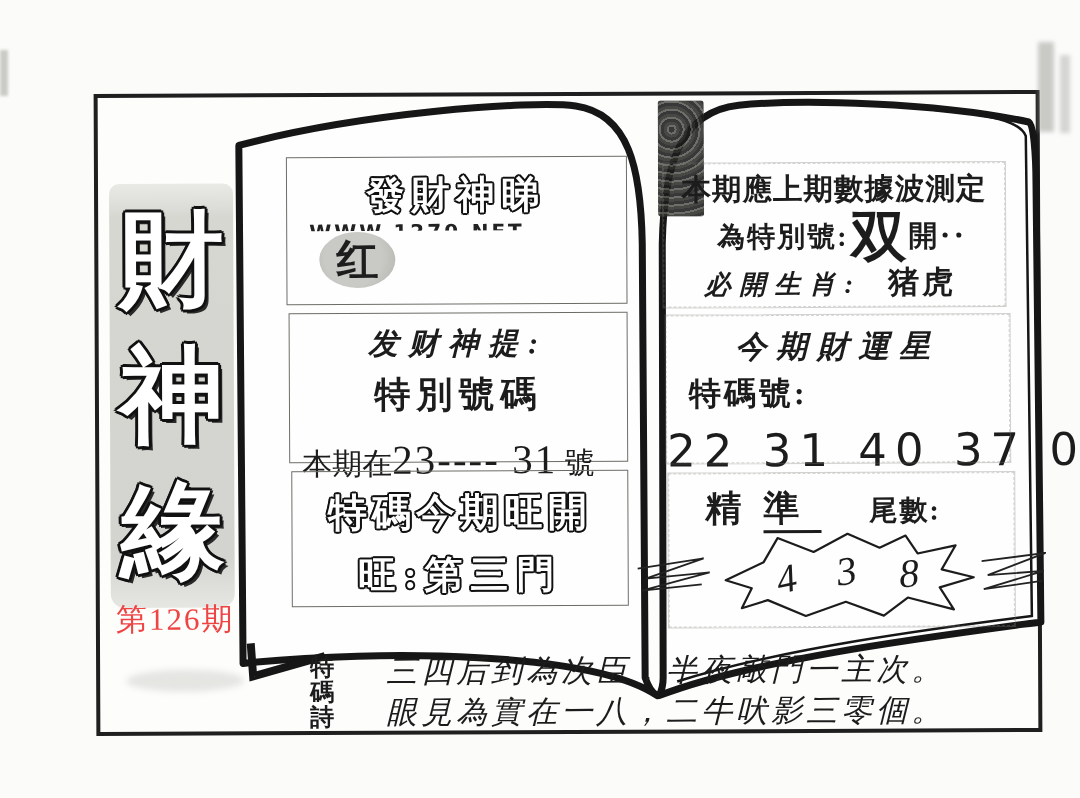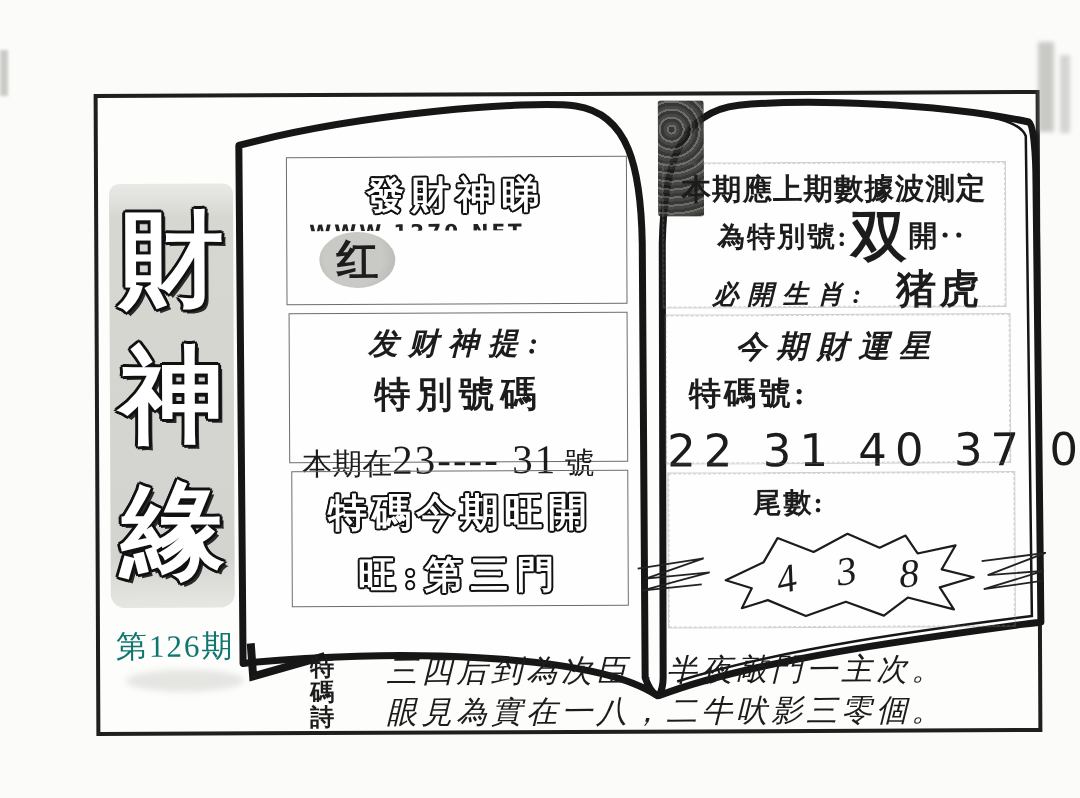--- a/index.html
+++ b/index.html
@@ -23,21 +23,21 @@
   }
   .banner .ch{
     font-size:104px;line-height:136px;font-weight:bold;
     color:#fff;
     text-shadow:3px 0 #111,-3px 0 #111,0 3px #111,0 -3px #111,
                 2px 2px #111,-2px -2px #111,2px -2px #111,-2px 2px #111,
                 4px 4px 0 #2a2a2a;
   }
   .issue{
     position:absolute;left:16px;top:501px;font-size:31px;letter-spacing:2px;
-    font-family:"Liberation Serif", serif;color:#0f766e;margin-top:27px;
+    font-family:"Liberation Serif", serif;color:#ef4444;
   }
   .smudge{
     position:absolute;left:26px;top:572px;width:118px;height:22px;
     background:#b9b9b4;opacity:.35;border-radius:50%;filter:blur(3px);
   }
   
   svg.book{position:absolute;left:133px;top:0;width:812px;height:608px;}
   
   .notice{
     position:absolute;left:436px;top:5px;width:132px;
@@ -83,22 +83,22 @@
   .boxB .l3 .num{font-family:Liberation Serif, serif;font-size:41px;letter-spacing:2px;text-align:center;}
   .boxC{text-align:center;}
   .boxC .l1{margin-top:14px;font-size:39px;letter-spacing:5px;}
   .boxC .l2{margin-top:10px;font-size:38px;letter-spacing:8px;}
   .boxD .l1{margin-top:6px;text-align:center;font-size:29.5px;font-weight:bold;letter-spacing:1px;white-space:nowrap;}
   .boxD .l2{margin-top:2px;margin-left:26px;display:flex;align-items:center;}
   .boxD .l2 .lab{font-size:28px;font-weight:bold;letter-spacing:2px;margin-left:27px;}
   .boxD .l2 .big{font-size:56px;font-weight:bold;line-height:50px;margin:0 2px;}
   .boxD .l2 .suf{font-size:29px;font-weight:bold;}
   .boxD .l3{margin-top:0;margin-left:40px;display:flex;align-items:baseline;font-style:italic;}
-  .boxD .l3 .lab{font-size:26px;font-weight:bold;letter-spacing:9px;margin-left:8px;}
-  .boxD .l3 .val{font-size:40px;font-weight:bold;letter-spacing:3px;margin-left:26px;font-style:normal;}
+  .boxD .l3 .lab{font-size:26px;font-weight:bold;letter-spacing:9px;}
+  .boxD .l3 .val{font-size:31px;font-weight:bold;letter-spacing:3px;margin-left:26px;font-style:normal;}
   .boxE .l1{margin-top:10px;text-align:center;font-size:31px;font-weight:bold;letter-spacing:10px;font-style:italic;}
   .boxE .l2{margin-top:4px;margin-left:22px;font-size:32px;font-weight:bold;letter-spacing:3px;}
   .boxE .nums{margin-top:8px;text-align:center;font-family:"DejaVu Sans", sans-serif;font-size:45px;letter-spacing:8px;white-space:nowrap;}
   .boxF .head{display:flex;align-items:baseline;margin-top:10px;margin-left:36px;}
   .boxF .jing{font-size:36px;font-weight:bold;letter-spacing:22px;}
   .boxF .jing .u{border-bottom:3px solid #1c1c1c;padding-bottom:2px;}
   .boxF .wei{font-size:28px;font-weight:bold;margin-left:48px;letter-spacing:2px;}
   svg.star{position:absolute;left:-32px;top:52px;width:408px;height:104px;overflow:visible;}
   svg.star text{
     font-family:"Liberation Serif", serif;font-style:italic;font-size:40px;fill:#1c1c1c;
@@ -174,20 +174,21 @@
   </div>
 
   <div class="box boxE">
     <div class="l1">今期財運星</div>
     <div class="l2">特碼號:</div>
     <div class="nums">22 31 40 37 08 37</div>
   </div>
 
   <div class="box boxF">
     <div class="head">
+      <span class="jing"><span>精</span><span class="u">準</span></span>
       <span class="wei">尾數:</span>
     </div>
     <svg class="star" viewBox="0 0 408 104">
       <path d="M0,42 L66,32 L8,52 L72,46 L4,64 L64,58" fill="none" stroke="#222" stroke-width="1.8"></path>
       <path d="M344,36 L408,28 L350,50 L406,46 L346,64 L404,56" fill="none" stroke="#222" stroke-width="1.8"></path>
       <polygon points="88,54 126,36 140,12 176,26 210,8 242,22 268,10 280,28 318,20 304,44 336,52 302,62 316,84 270,72 246,90 208,76 168,90 130,74 104,82 114,62" fill="#fefefe" stroke="#1c1c1c" stroke-width="2.2" stroke-linejoin="round"></polygon>
       <text x="140" y="68" transform="rotate(-12 140 60)">4</text>
       <text x="200" y="60" transform="rotate(-8 200 55)">3</text>
       <text x="262" y="62" transform="rotate(-4 262 58)">8</text>
     </svg>

